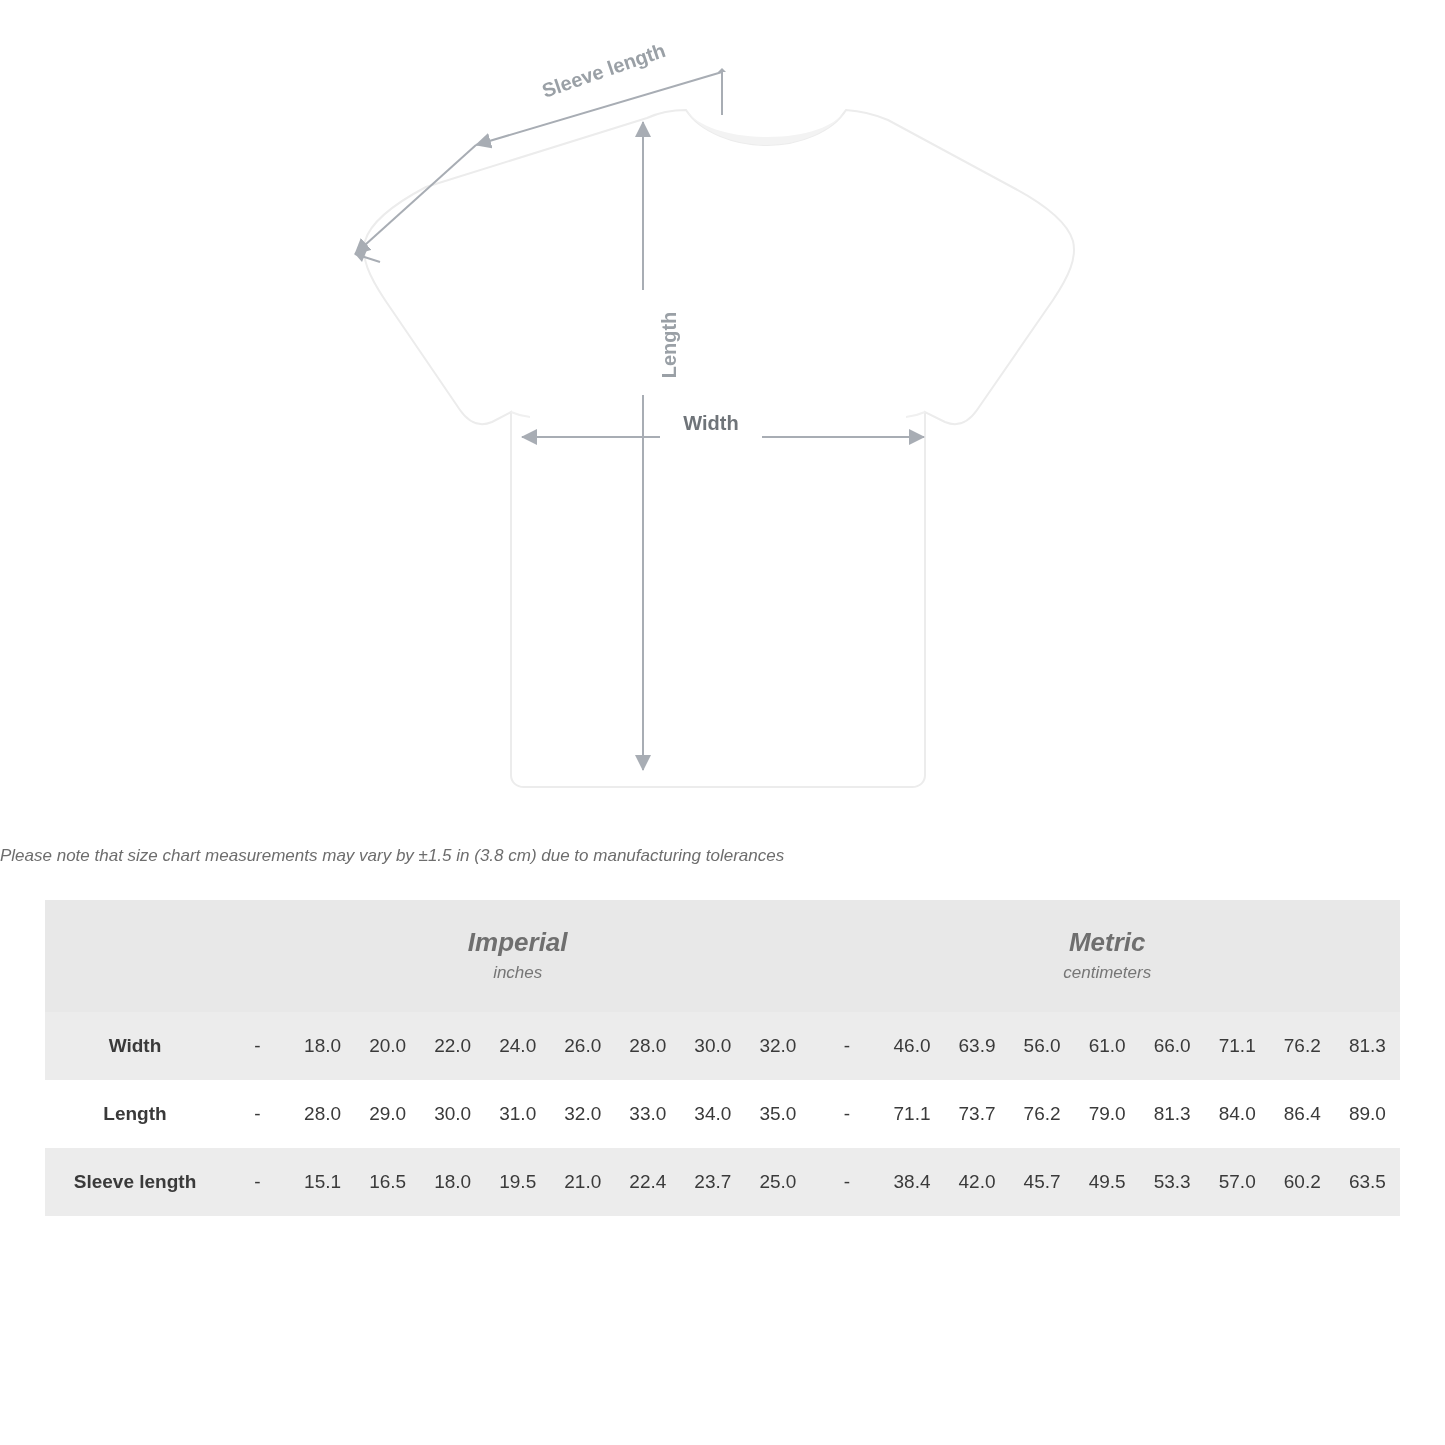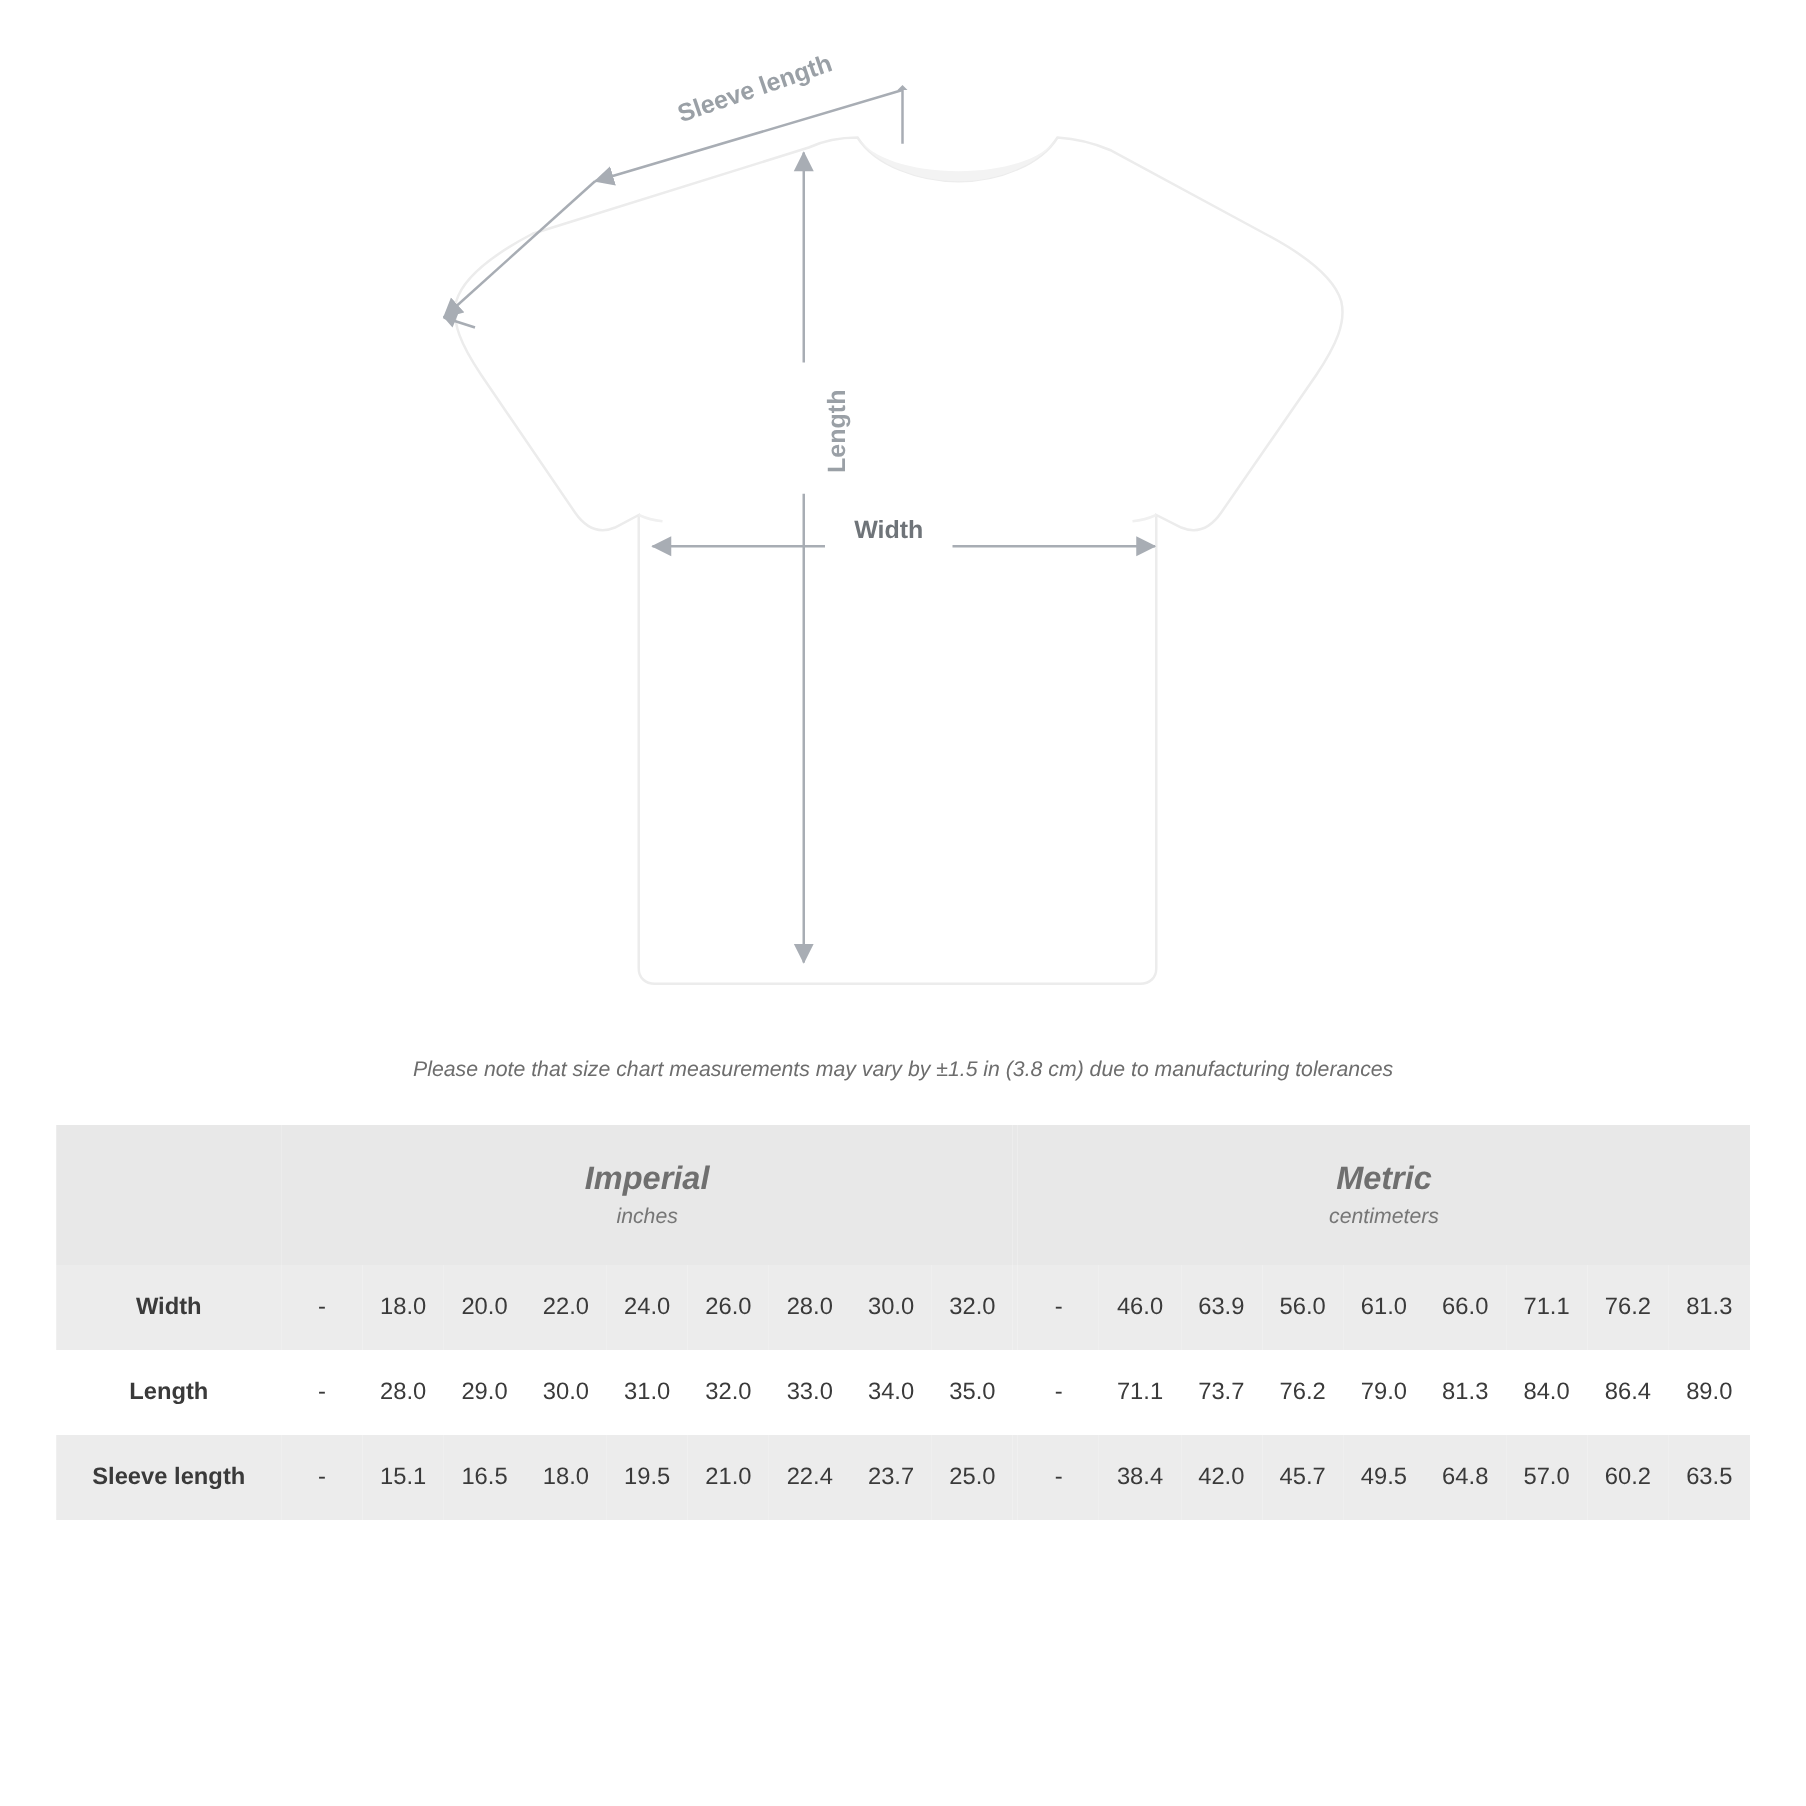--- a/index.html
+++ b/index.html
@@ -35,21 +35,20 @@
   
   .chart-title {
     text-align: center;
     font-size: 29px;
     font-weight: bold;
     color: #2b2b2b;
     margin: 8px 0 0 0;
     letter-spacing: 0.2px;
   }
   .chart-note {
-    text-align: center;
     font-size: 17px;
     font-style: italic;
     color: #6d6d6d;
     margin: 16px 0 0 0;
   }
 
   
   .table-wrap {
     margin: 34px 45px 0 45px;
     width: 1355px;
@@ -269,21 +268,21 @@
           <td>21.0</td>
           <td>22.4</td>
           <td>23.7</td>
           <td>25.0</td>
           <td class="cell-sep"></td>
           <td>-</td>
           <td>38.4</td>
           <td>42.0</td>
           <td>45.7</td>
           <td>49.5</td>
-          <td>64.8</td>
+          <td>53.3</td>
           <td>57.0</td>
           <td>60.2</td>
           <td>63.5</td>
         </tr>
       </tbody>
     </table>
   </div>
 
 </div>
 

